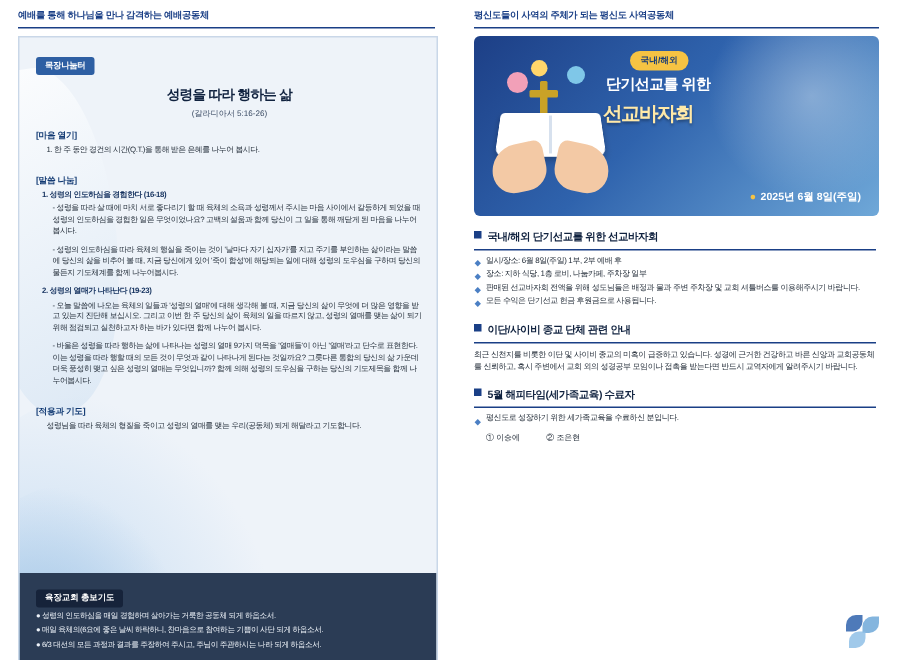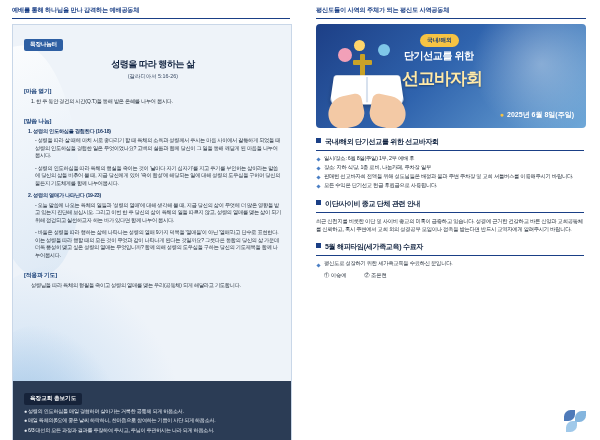--- a/index.html
+++ b/index.html
@@ -88,39 +88,39 @@
   .darkbox .dh{
     display:inline-block;background:#16233a;color:#ffffff;font-size:5.6px;font-weight:bold;
     padding:2px 6px;border-radius:2px;margin-bottom:3px;
   }
   .darkbox .li{color:#eef3f9;font-size:5.1px;}
 
   
   .poster{
     position:relative;
     margin:5px 14px 0 16px;
-    height:104px;
+    height:120px;
     border-radius:4px;
     background:linear-gradient(135deg,#1d3f86 0%,#2f63ad 45%,#6fa8d8 100%);
     overflow:hidden;
   }
   .poster .glow{
     position:absolute;right:-30px;top:-35px;width:150px;height:150px;border-radius:50%;
     background:radial-gradient(circle,#ffffff55,transparent 65%);
   }
   .poster .tag{
     position:absolute;left:104px;top:10px;background:#f6c343;color:#143a78;
     font-size:5.8px;font-weight:bold;padding:2px 7px;border-radius:8px;
   }
   .poster .l1{
     position:absolute;left:88px;top:25px;color:#ffffff;font-size:10px;font-weight:bold;
     letter-spacing:-0.4px;
   }
   .poster .l2{
-    position:absolute;left:86px;top:43px;color:#ffe9a8;font-size:17px;font-weight:bold;
+    position:absolute;left:86px;top:43px;color:#ffe9a8;font-size:13px;font-weight:bold;
     letter-spacing:-1px;text-shadow:0 1px 2px rgba(0,0,0,.35);
   }
   .poster .date{
     position:absolute;right:12px;bottom:8px;color:#ffffff;font-size:7px;font-weight:bold;
   }
   .poster .date .dot{color:#f6c343;margin-right:3px;}
   
   .ill{position:absolute;left:12px;top:16px;width:78px;height:92px;}
   .ill .book{
     position:absolute;left:4px;top:34px;width:70px;height:30px;background:#ffffff;

